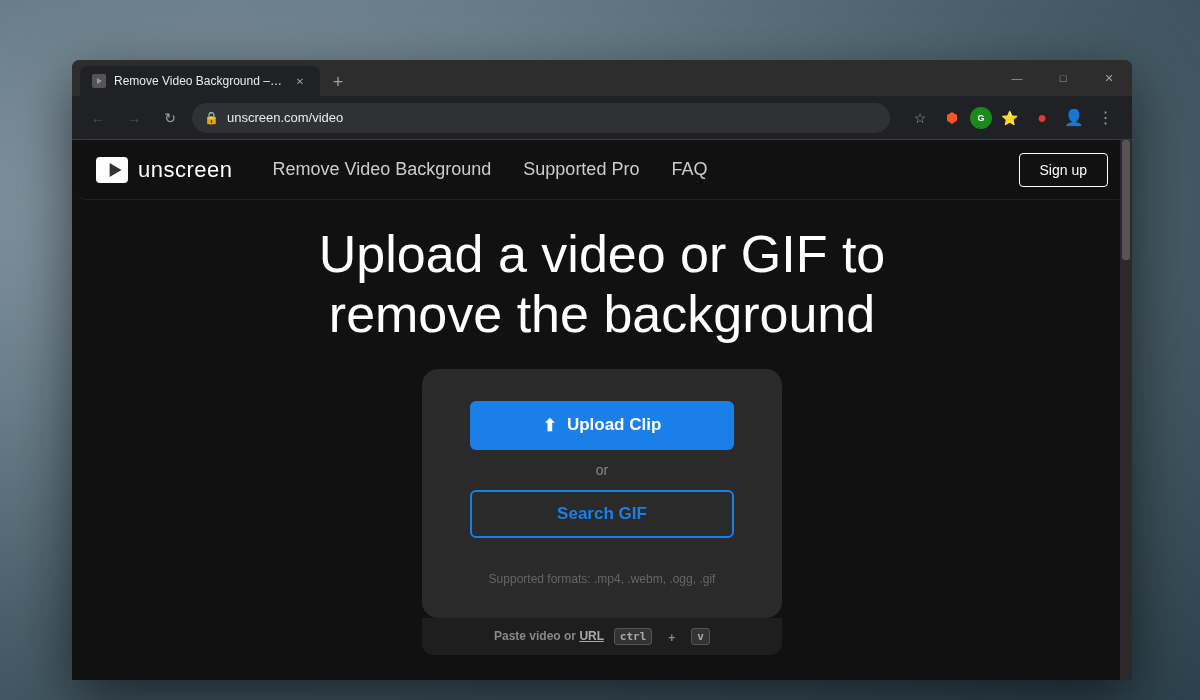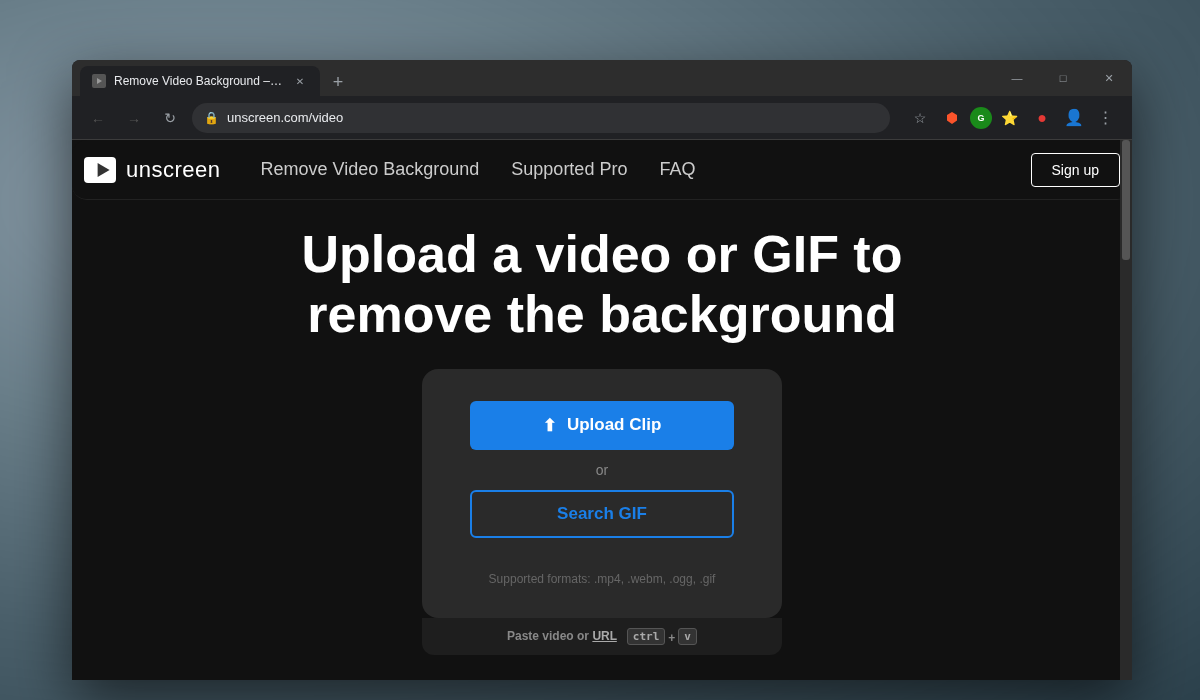--- a/index.html
+++ b/index.html
@@ -218,21 +218,21 @@
       overflow: hidden;
       position: relative;
     }
 
     
     .site-nav {
       background: #111;
       height: 60px;
       display: flex;
       align-items: center;
-      padding: 0 12px;
+      padding: 0 24px;
       border-bottom: 1px solid #222;
       flex-shrink: 0;
       border-radius: 15px;
     }
 
     .logo-area {
       display: flex;
       align-items: center;
       gap: 10px;
       margin-right: 40px;
@@ -298,21 +298,21 @@
       display: flex;
       flex-direction: column;
       align-items: center;
       justify-content: center;
       padding: 20px;
       background: #111;
     }
 
     .headline {
       font-size: 52px;
-      font-weight: 700;
+      font-weight: 400;
       color: white;
       text-align: center;
       line-height: 1.15;
       margin-bottom: 24px;
       max-width: 700px;
     }
 
     
     .upload-box {
       background: #2a2a2a;
@@ -375,21 +375,21 @@
       font-weight: bold;
     }
 
     .paste-area .url-link {
       color: #aaa;
       text-decoration: underline;
     }
 
     .paste-kbd {
       display: inline-flex;
-      gap: 3px;
+      gap: 16px;
       align-items: flex-end;
     }
 
     kbd {
       background: #333;
       border: 1px solid #555;
       border-radius: 3px;
       padding: 1px 5px;
       font-size: 11px;
       color: #aaa;

